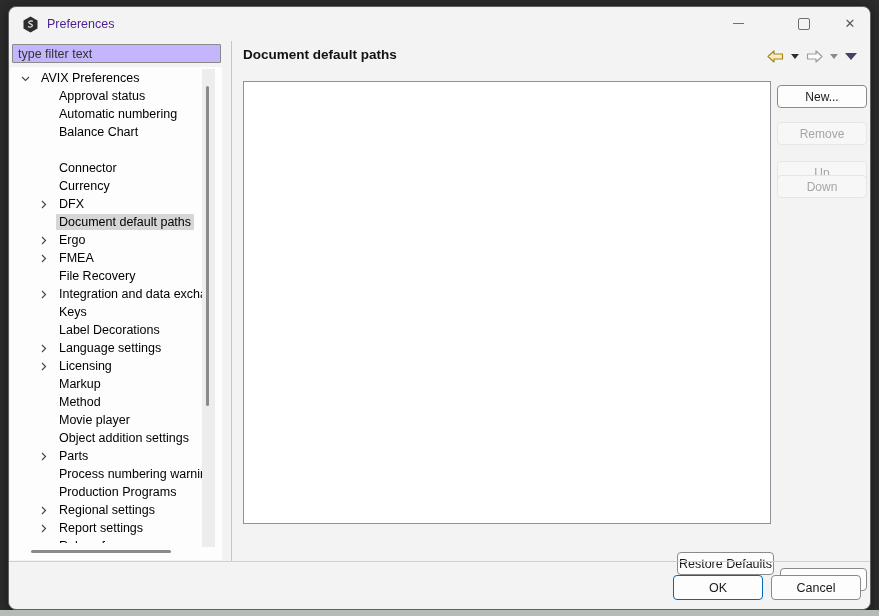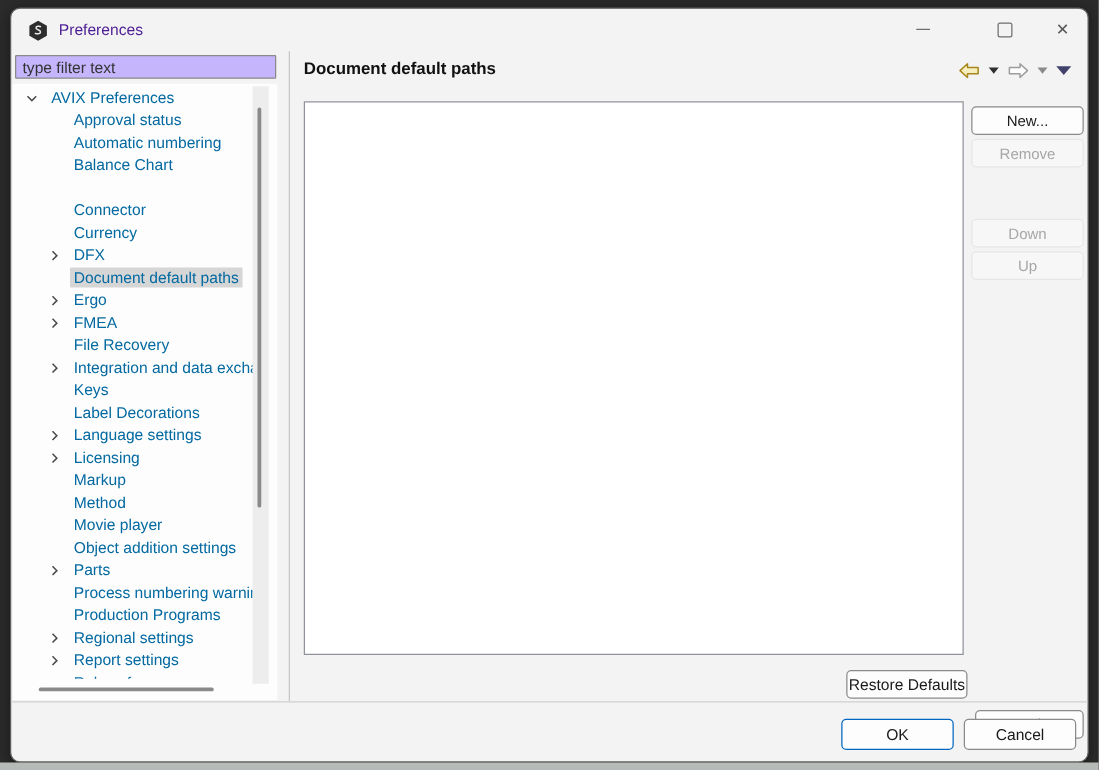--- a/index.html
+++ b/index.html
@@ -32,21 +32,21 @@
     position:absolute;left:3px;top:37px;width:209px;height:19px;box-sizing:border-box;
     border:1px solid #8a8a8a;background:#c4b5fd;font-family:"Liberation Sans",sans-serif;
     font-size:12.5px;color:#333;padding:0 5px;border-radius:1px;outline:none;
   }
   .tree-bg{position:absolute;left:1px;top:60px;width:212px;height:493px;background:#fdfdfd;}
   .tree-viewport{position:absolute;left:2px;top:62px;width:203px;height:474px;overflow:hidden;}
   .tree-row{height:18px;display:flex;align-items:center;padding-left:28px;cursor:default;}
   .tree-row.root{padding-left:10px;}
   .twisty{width:9px;height:9px;margin-right:8px;flex:none;position:relative;}
   .twisty svg{position:absolute;left:0;top:0;}
-  .tree-label{font-size:12.5px;color:#0369a1;white-space:nowrap;padding:1px 3px;border-radius:1px;}
+  .tree-label{font-size:12.5px;color:#000000;white-space:nowrap;padding:1px 3px;border-radius:1px;}
   .tree-row.selected .tree-label{background:#d6d6d6;}
   .v-scroll-track{position:absolute;left:193px;top:62px;width:13px;height:478px;background:#ededed;}
   .v-scroll-thumb{position:absolute;left:4px;top:17px;width:3px;height:320px;background:#8a8a8a;border-radius:2px;}
   .h-scroll-thumb{position:absolute;left:22px;top:543px;width:140px;height:3px;background:#8a8a8a;border-radius:2px;}
   .panel-sep{position:absolute;left:222px;top:34px;width:1px;height:520px;background:#c6c6c6;}
   
   .page-title{position:absolute;left:234px;top:40px;font-size:13.5px;font-weight:bold;color:#111;}
   .nav-tools{position:absolute;right:13px;top:41px;height:16px;display:flex;align-items:center;gap:7px;}
   .caret{width:0;height:0;border-left:4px solid transparent;border-right:4px solid transparent;border-top:5px solid #2e2e2e;}
   .caret.dim{border-top-color:#8b8b8b;}
@@ -61,21 +61,21 @@
     font-family:"Liberation Sans",sans-serif;
   }
   .side-btn.enabled{background:#fdfdfd;border:1px solid #8a8a8a;color:#1a1a1a;cursor:pointer;}
   .side-btn.disabled{background:#f7f7f7;border:1px solid #e6e6e6;color:#a6a6a6;}
   .btn{
     position:absolute;height:23px;box-sizing:border-box;border-radius:4px;
     background:#fdfdfd;border:1px solid #8a8a8a;color:#1a1a1a;font-size:12.5px;
     display:flex;align-items:center;justify-content:center;cursor:pointer;
     font-family:"Liberation Sans",sans-serif;
   }
-  .btn-restore{left:668px;top:529px;width:97px;}
+  .btn-restore{left:668px;top:545px;width:97px;}
   .btn-apply{left:771px;top:525px;width:87px;margin-top:36px;}
   .footer-sep{position:absolute;left:0px;top:554px;width:863px;height:1px;background:#cfcfcf;}
   .btn-ok{left:664px;top:568px;width:90px;height:25px;border:1px solid #0067c0;}
   .btn-cancel{left:762px;top:568px;width:90px;height:25px;}
 </style>
 </head>
 <body>
 
 <div class="window">
 
@@ -268,22 +268,22 @@
         <polygon points="16,6.5 10,1 10,4 1.5,4 1.5,9 10,9 10,12" fill="#fdfdfd" stroke="#9d9d9d" stroke-width="1.2" stroke-linejoin="round"></polygon>
       </svg>
     </span>
     <span class="caret dim"></span>
     <span class="view-menu-tri"></span>
   </div>
 
   <div class="listbox"></div>
   <div id="side-buttons">
       <div class="side-btn enabled" style="top: 78px;">New...</div>
-      <div class="side-btn disabled" style="top: 104px;">Remove</div>
-      <div class="side-btn disabled" style="top: 154px; margin-top: 40px;">Up</div>
+      <div class="side-btn disabled" style="top: 115px;">Remove</div>
+      <div class="side-btn disabled" style="top: 154px;">Up</div>
       <div class="side-btn disabled" style="top: 168px;">Down</div>
     </div>
   <div class="btn btn-restore">Restore Defaults</div>
   <div class="btn btn-apply">Apply</div>
 
   <div class="footer-sep"></div>
   <div class="btn btn-ok">OK</div>
   <div class="btn btn-cancel">Cancel</div>
 
 </div>

